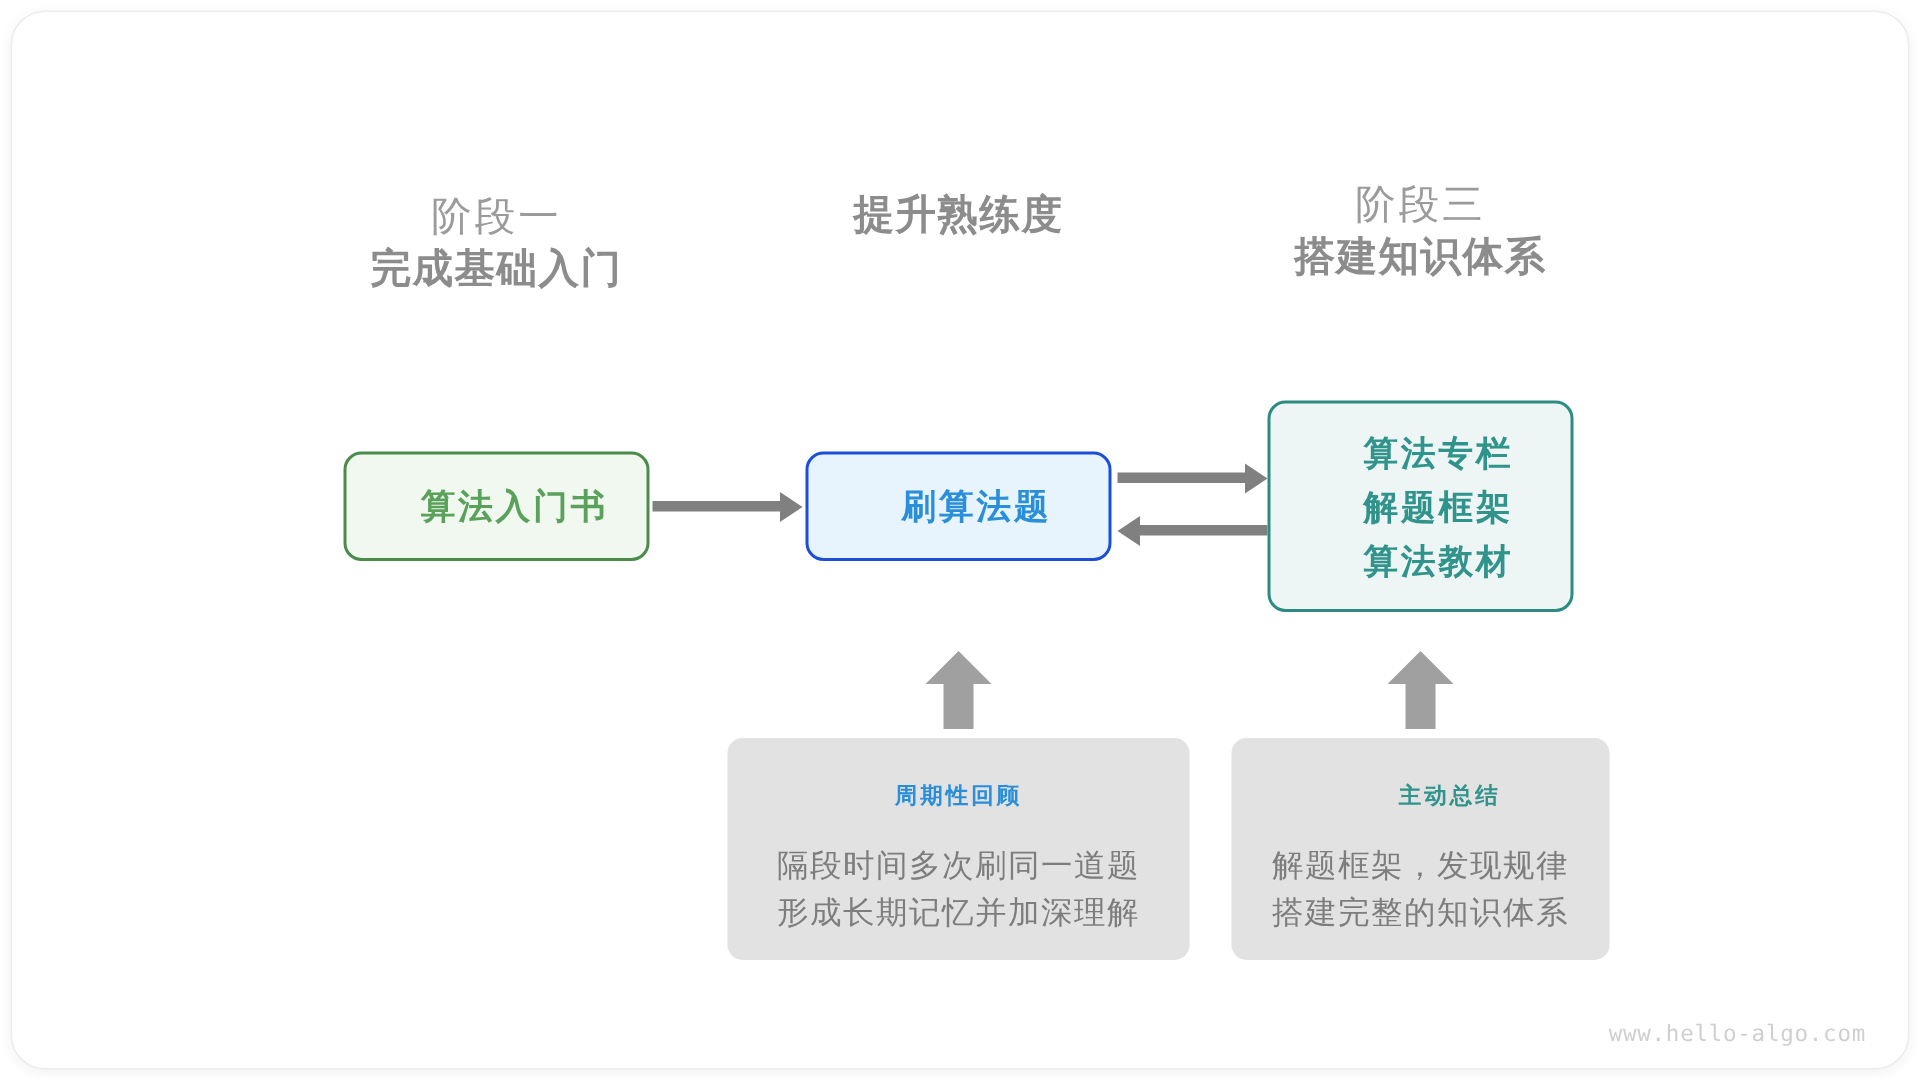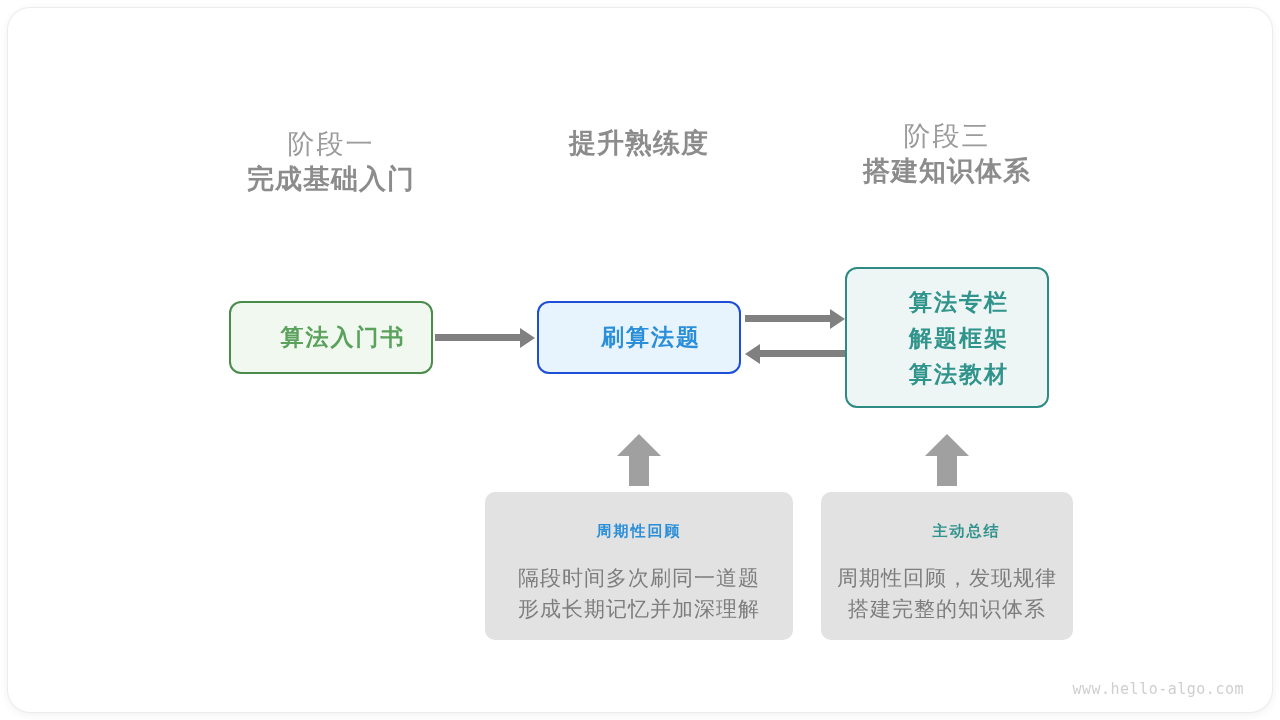--- a/index.html
+++ b/index.html
@@ -240,20 +240,20 @@
     <div class="note-title">周期性回顾</div>
     <div class="note-body">
       <div>隔段时间多次刷同一道题</div>
       <div>形成长期记忆并加深理解</div>
     </div>
   </div>
 
   <div class="notecard" id="note-summary">
     <div class="note-title">主动总结</div>
     <div class="note-body">
-      <div>周期性回顾，发现规律</div>
+      <div>解题框架，发现规律</div>
       <div>搭建完整的知识体系</div>
     </div>
   </div>
 
   <div id="watermark">www.hello-algo.com</div>
 
 </div>
 
 </body></html>

